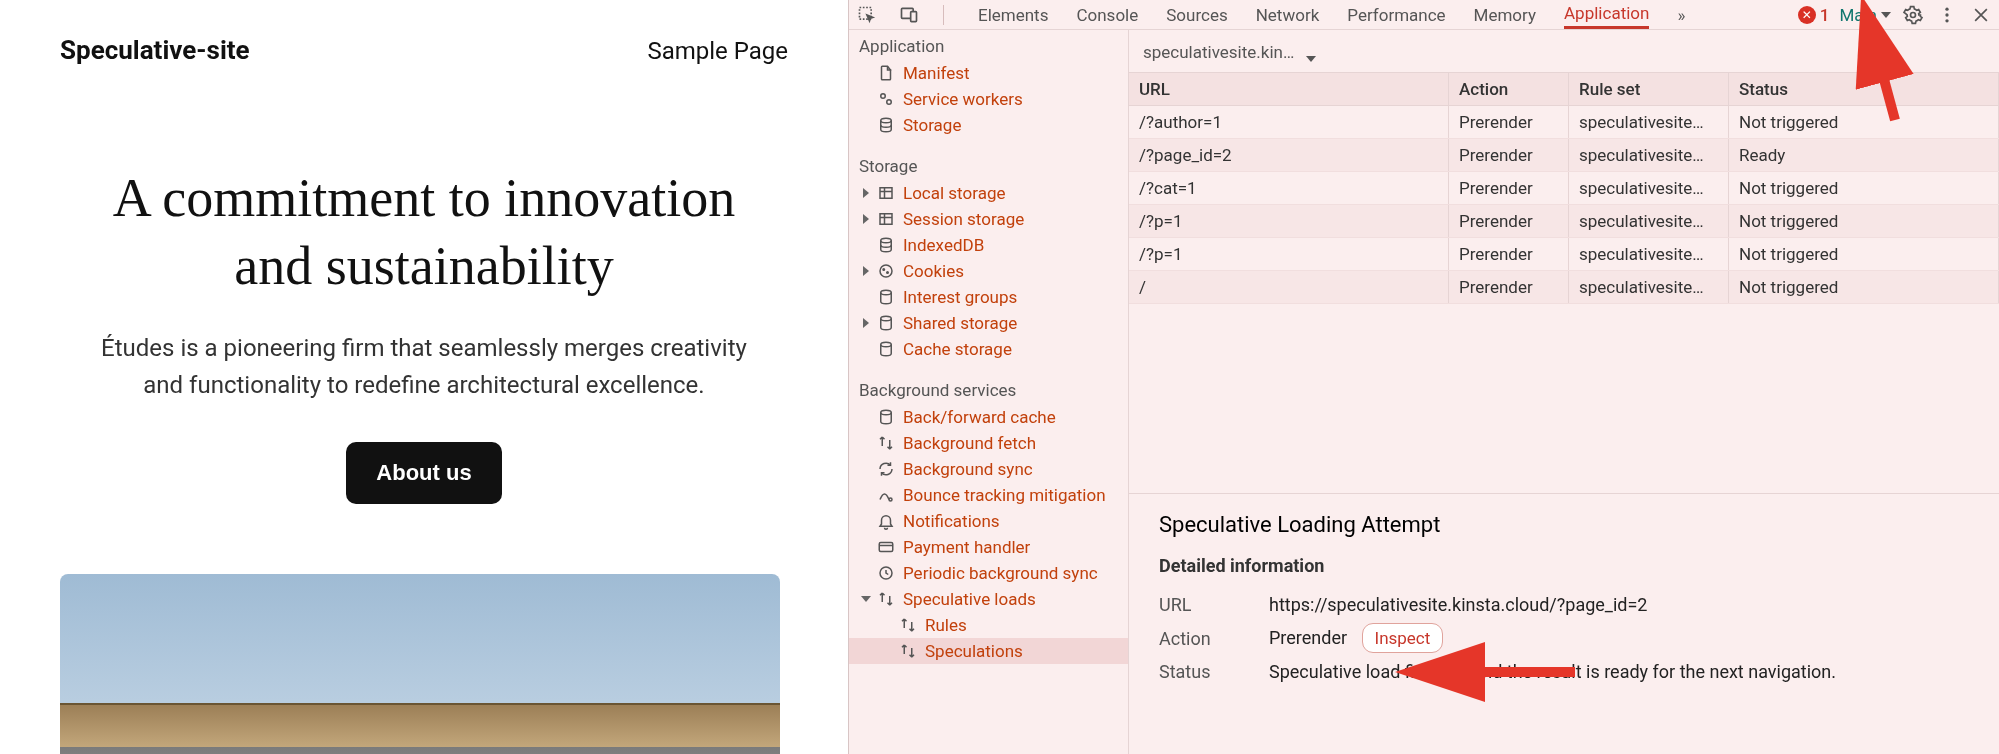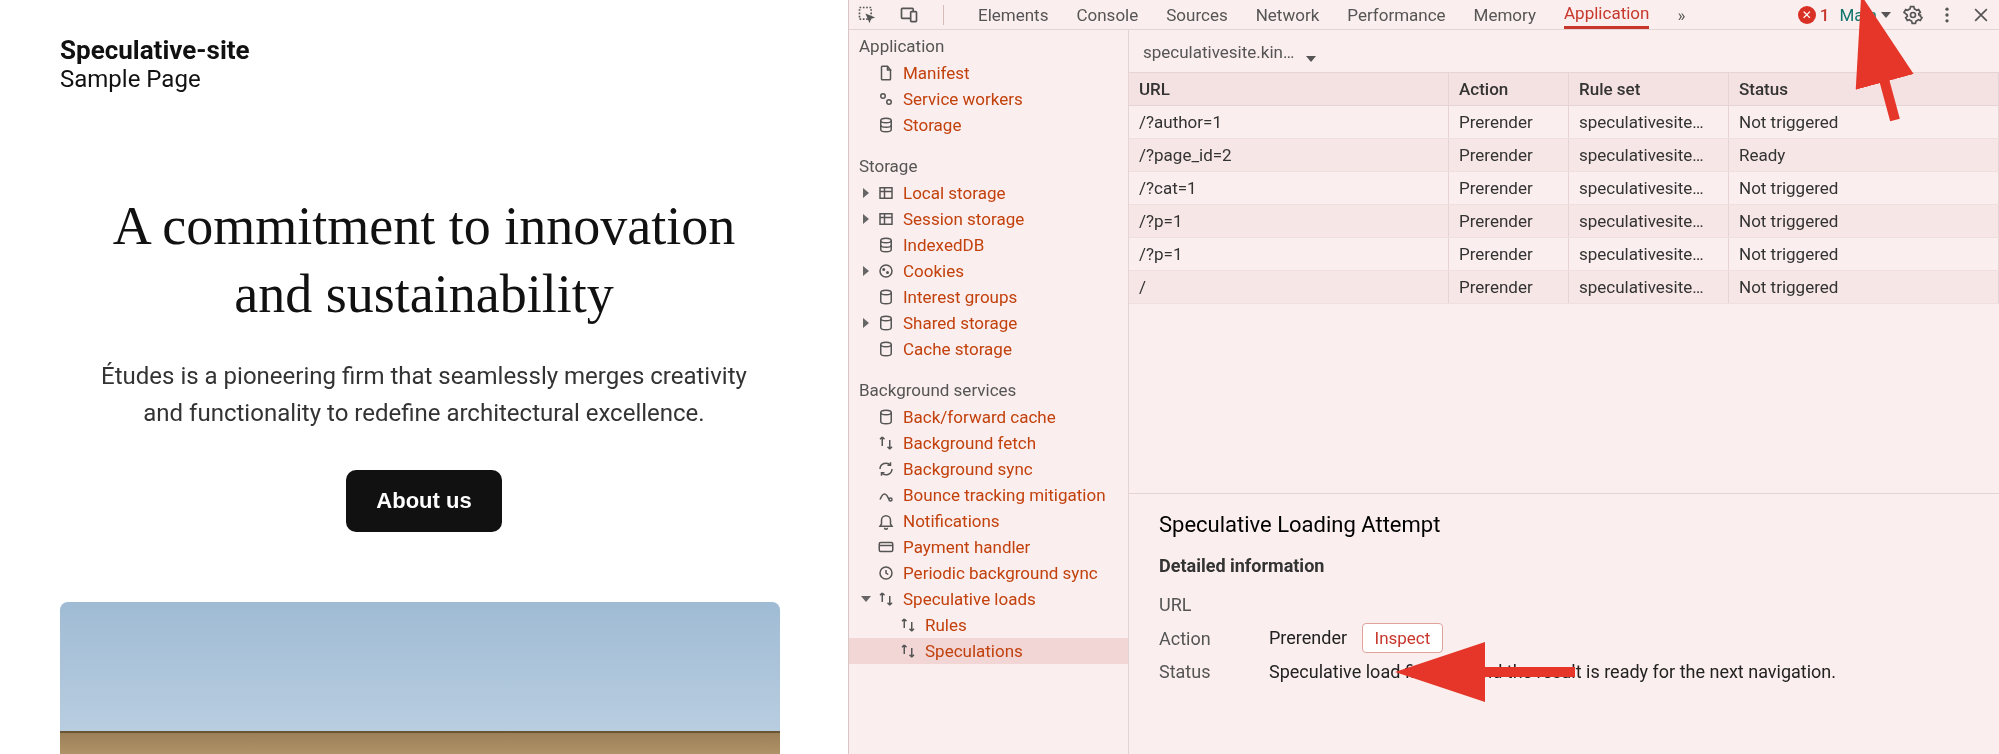--- a/index.html
+++ b/index.html
@@ -1,21 +1,21 @@
 <!DOCTYPE html>
 <html><head>
 <meta charset="utf-8">
 <style>
 * { box-sizing: border-box; margin: 0; padding: 0; }
 html, body { width: 1999px; height: 754px; font-family: -apple-system, BlinkMacSystemFont, "Segoe UI", Roboto, sans-serif; overflow: hidden; background:#fff; }
 .root { display:flex; width:100%; height:100%; }
 
 
 .site { width: 848px; height:100%; background:#fff; padding: 25px 60px 0 60px; display:flex; flex-direction:column; }
-.site-header { display:flex; justify-content:space-between; align-items:flex-start; padding: 10px 0 20px 0; flex-direction: column; }
+.site-header { display:flex; justify-content:space-between; align-items:flex-end; padding: 10px 0 20px 0; }
 .site-title { font-size:26px; font-weight:700; color:#111; }
 .site-nav-link { font-size:24px; color:#111; }
 .hero { text-align:center; margin-top: 80px; }
 .hero h1 { font-family: Georgia, 'Times New Roman', serif; font-size:54px; font-weight:500; line-height:1.25; color:#111; max-width:680px; margin:0 auto; }
 .hero p { font-size:24px; color:#333; max-width:680px; margin:30px auto 0 auto; line-height:1.55; }
 .hero-btn { display:inline-block; margin-top:38px; background:#111; color:#fff; font-size:22px; font-weight:600; padding:18px 30px; border-radius:10px; border:none; }
 .hero-img { margin-top:70px; width:720px; height:230px; border-radius:8px; background:linear-gradient(180deg,#9fbbd4 0%, #b8cde0 55%, #b8cde0 56%, #9a7d55 56%, #c2a67a 75%, #7a7a7a 75%, #9d9d9d 100%); position:relative; overflow:hidden; }
 .hero-img::before { content:""; position:absolute; left:0; right:0; top:56%; height:2px; background:#6a5533; }
 
 
@@ -58,21 +58,21 @@
 .th, .td { padding:6px 10px; border-right:1px solid #e6d4d4; white-space:nowrap; overflow:hidden; text-overflow:ellipsis; }
 .trow { border-bottom:1px solid #f1dede; }
 .trow.alt { background:#f7e6e6; }
 .table-body-spacer { height:190px; border-bottom:1px solid #e6d4d4; }
 
 .detail-hdr { padding:18px 30px 8px 30px; font-size:22px; color:#000000; }
 .detail-sub { padding:10px 30px 14px 30px; font-weight:700; font-size:18px; }
 .kv { display:grid; grid-template-columns:90px 1fr; gap:8px 20px; padding:4px 30px; align-items:center; font-size:18px; }
 .kv .k { color:#555; text-align:left; white-space:nowrap; }
 .kv .v { color:#222; }
-.inspect-btn { display:inline-block; border:1px solid #e0a39c; color:#c7372b; padding:4px 12px; border-radius:4px; background:#fff; font-size:17px; margin-left:10px; }
+.inspect-btn { display:inline-block; border:1px solid #e0a39c; color:#c7372b; padding:4px 12px; border-radius:11px; background:#fff; font-size:17px; margin-left:10px; }
 
 
 .arrow { position:absolute; pointer-events:none; }
 .arrow svg { overflow:visible; }
 .arrow1 { left:1865px; top:20px; }
 .arrow2 { left:1420px; top:660px; }
 
 </style>
 </head>
 <body>
@@ -391,20 +391,21 @@
               <div class="td">speculativesite…</div>
               <div class="td">Not triggered</div>
             </div>
           <div class="table-body-spacer"></div>
         </div>
 
         <div class="detail-hdr">Speculative Loading Attempt</div>
         <div class="detail-sub">Detailed information</div>
         <div class="kv">
           <div class="k">URL</div>
+          <div class="v">https://speculativesite.kinsta.cloud/?page_id=2</div>
         </div>
         <div class="kv">
           <div class="k">Action</div>
           <div class="v">
             <span>Prerender</span>
             <span class="inspect-btn">Inspect</span>
           </div>
         </div>
         <div class="kv">
           <div class="k">Status</div>

